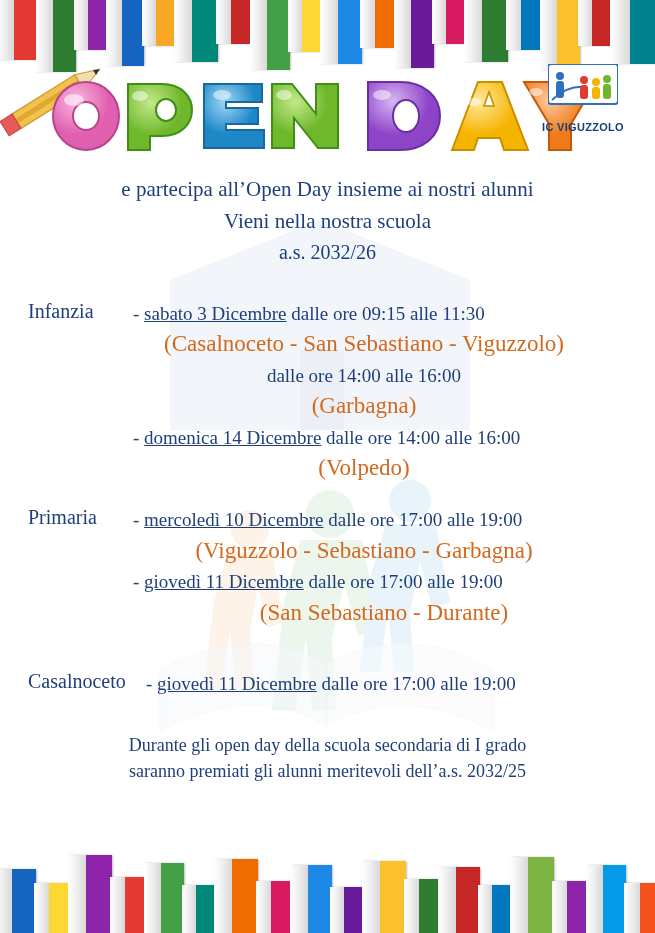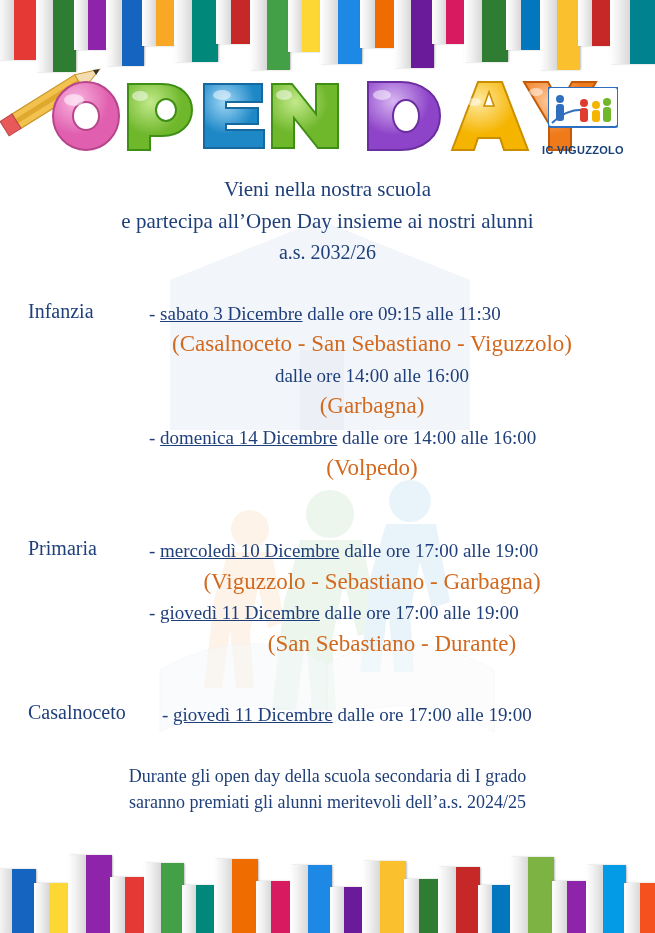--- a/index.html
+++ b/index.html
@@ -70,21 +70,21 @@
     left: 0;
     top: 58px;
     width: 655px;
     height: 125px;
   }
   .openday-svg { display: block; }
 
   .logo {
     position: absolute;
     right: 18px;
-    top: 87px;
+    top: 64px;
     width: 108px;
     text-align: center;
   }
   .logo-caption {
     font-family: "Liberation Sans", sans-serif;
     font-size: 11px;
     font-weight: bold;
     color: #15407a;
     letter-spacing: 0.3px;
     margin-top: 1px;
@@ -103,21 +103,21 @@
     font-size: 21px;
     line-height: 1.32;
     font-family: "Liberation Serif", serif;
   }
   .intro div { margin: 0 0 4px 0; }
   .intro .year { font-size: 20px; }
 
   .section {
     position: relative;
     margin-top: 20px;
-    padding-left: 44px;
+    padding-left: 28px;
   }
   .sec-title {
     position: absolute;
     left: 28px;
     top: 0;
     color: #1f3f7a;
     font-size: 20px;
   }
   .rows {
     margin-left: 105px;
@@ -347,22 +347,22 @@
       <rect x="44" y="23" width="8" height="12" rx="3" fill="#f5b400"></rect>
       <circle cx="59" cy="15" r="4" fill="#6fb72b"></circle>
       <rect x="55" y="20" width="8" height="15" rx="3" fill="#6fb72b"></rect>
     </svg>
     <div class="logo-caption">IC VIGUZZOLO</div>
   </div>
 
   <div class="content">
 
     <div class="intro">
+      <div>e partecipa all’Open Day insieme ai nostri alunni</div>
       <div>Vieni nella nostra scuola</div>
-      <div>e partecipa all’Open Day insieme ai nostri alunni</div>
       <div class="year">a.s. 2032/26</div>
     </div>
 
     <div class="section" style="margin-top:34px;">
       <div class="sec-title">Infanzia</div>
       <div class="rows">
         <div class="row">
           <span class="dash">-</span>
           <span class="date">sabato 3 Dicembre</span>
           <span class="time">dalle ore 09:15 alle 11:30</span>
@@ -372,21 +372,21 @@
         <div class="places">(Garbagna)</div>
         <div class="row">
           <span class="dash">-</span>
           <span class="date">domenica 14 Dicembre</span>
           <span class="time">dalle ore 14:00 alle 16:00</span>
         </div>
         <div class="places">(Volpedo)</div>
       </div>
     </div>
 
-    <div class="section" style="margin-top:51px;">
+    <div class="section" style="margin-top:20px;">
       <div class="sec-title">Primaria</div>
       <div class="rows">
         <div class="row">
           <span class="dash">-</span>
           <span class="date">mercoledì 10 Dicembre</span>
           <span class="time">dalle ore 17:00 alle 19:00</span>
         </div>
         <div class="places">(Viguzzolo - Sebastiano - Garbagna)</div>
         <div class="row">
           <span class="dash">-</span>
@@ -403,21 +403,21 @@
         <div class="row">
           <span class="dash">-</span>
           <span class="date">giovedì 11 Dicembre</span>
           <span class="time">dalle ore 17:00 alle 19:00</span>
         </div>
       </div>
     </div>
 
     <div class="footer-note">
       <div>Durante gli open day della scuola secondaria di I grado</div>
-      <div>saranno premiati gli alunni meritevoli dell’a.s. 2024/25</div>
+      <div>saranno premiati gli alunni meritevoli dell’a.s. 2032/25</div>
     </div>
   </div>
 
   <div class="books bottom">
     <div class="book" style="left:-6px;width:42px;height:64px;">
         <span class="pages"></span>
         <span class="spine" style="background:#1565c0"></span>
       </div>
     <div class="book" style="left:34px;width:36px;height:50px;">
         <span class="pages"></span>

